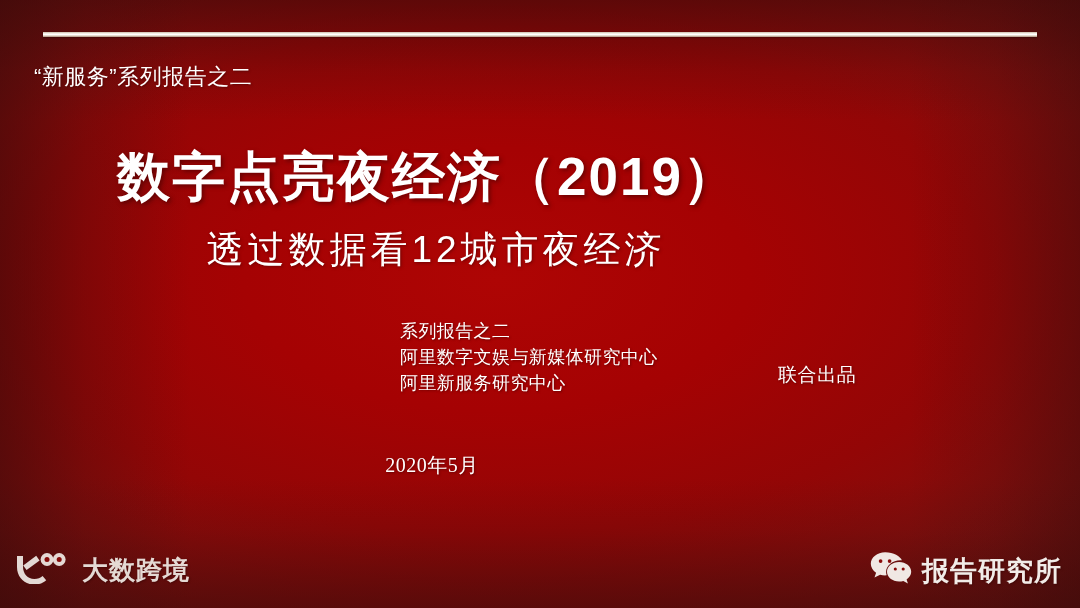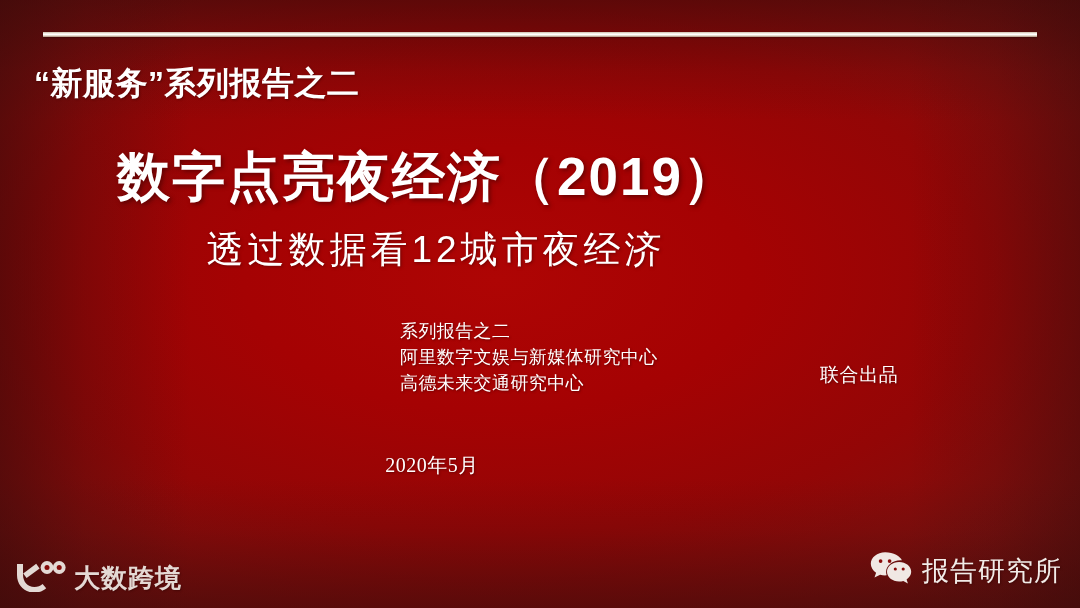--- a/index.html
+++ b/index.html
@@ -63,23 +63,23 @@
         #ffffff 50%,
         #e6dacb 72%,
         #a98f7d 100%);
     box-shadow: 0 1px 2px rgba(0,0,0,0.30);
   }
 
   .kicker {
     position: absolute;
     left: 34px;
     top: 62px;
-    font-size: 32px;
+    font-size: 22px;
     letter-spacing: 0.5px;
-    font-weight: 700;
+    font-weight: 400;
     color: #ffffff;
     text-shadow: 1px 1px 2px rgba(60,0,0,0.55);
     white-space: nowrap;
   }
 
   .main-title {
     position: absolute;
     left: 0;
     top: 142px;
     width: 855px;
@@ -120,45 +120,44 @@
 
   .joint-label {
     position: absolute;
     left: 778px;
     top: 362px;
     font-size: 19px;
     letter-spacing: 0.6px;
     color: #ffffff;
     text-shadow: 1px 1px 2px rgba(55,0,0,0.5);
     white-space: nowrap;
-    margin-left: 42px;
   }
 
   .date-line {
     position: absolute;
     left: 0;
     top: 452px;
     width: 864px;
     text-align: center;
     font-size: 20px;
     letter-spacing: 0.5px;
     color: #ffffff;
     font-family: "Liberation Serif", "DejaVu Serif", serif;
     text-shadow: 1px 1px 2px rgba(55,0,0,0.5);
     white-space: nowrap;
   }
 
   
   .brand-logo {
     position: absolute;
     left: 14px;
-    bottom: 12px;
+    bottom: 20px;
     display: flex;
     align-items: center;
-    gap: 8px;
+    gap: 16px;
     opacity: 0.93;
   }
   .brand-logo .mark { display: block; }
   .brand-logo .brand-text {
     font-size: 26px;
     font-weight: bold;
     letter-spacing: 1px;
     color: #efe9e4;
     text-shadow: 1px 1px 2px rgba(45,0,0,0.5);
     white-space: nowrap;
@@ -168,21 +167,21 @@
   .wechat-mark {
     position: absolute;
     right: 18px;
     bottom: 18px;
     display: flex;
     align-items: center;
     gap: 10px;
   }
   .wechat-mark .wechat-text {
     font-size: 27px;
-    font-weight: 400;
+    font-weight: 700;
     letter-spacing: 1px;
     color: #f2ece8;
     text-shadow: 1px 1px 2px rgba(45,0,0,0.5);
     white-space: nowrap;
   }
 </style>
 </head>
 <body>
 
 <div id="slide">
@@ -196,21 +195,21 @@
 
   <div class="kicker">“新服务”系列报告之二</div>
 
   <div class="main-title">数字点亮夜经济（2019）</div>
 
   <div class="sub-title">透过数据看12城市夜经济</div>
 
   <div class="org-block">
     <div class="org-line">系列报告之二</div>
     <div class="org-line">阿里数字文娱与新媒体研究中心</div>
-    <div class="org-line">高德未来交通研究中心</div>
+    <div class="org-line">阿里新服务研究中心</div>
   </div>
 
   <div class="joint-label">联合出品</div>
 
   <div class="date-line">2020年5月</div>
 
   <div class="brand-logo">
     <span class="mark">
       <svg width="52" height="32" viewBox="0 0 52 32" xmlns="http://www.w3.org/2000/svg">
         <g fill="#efe9e4">

